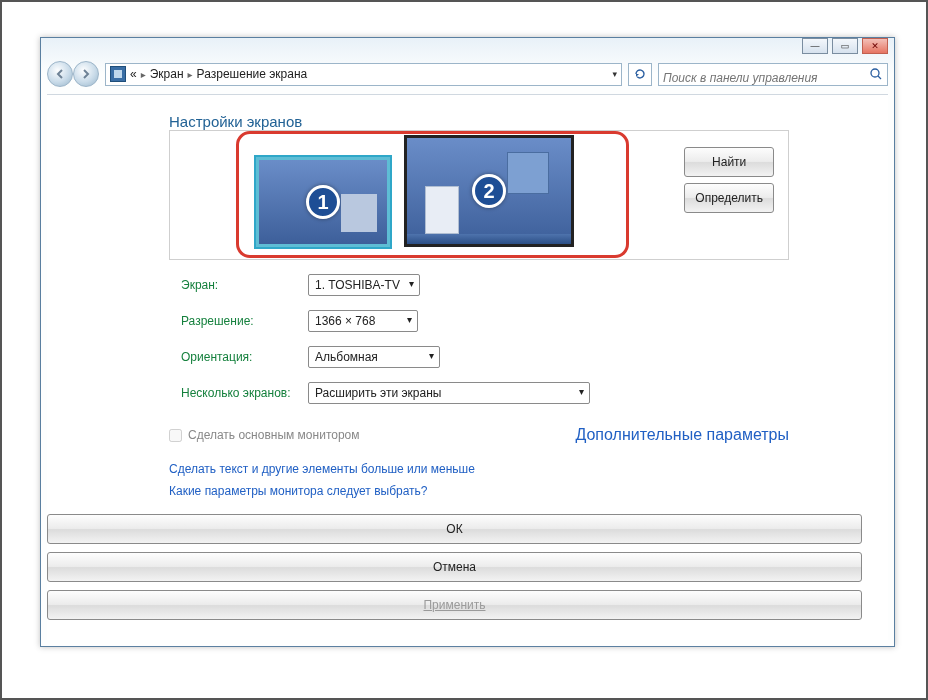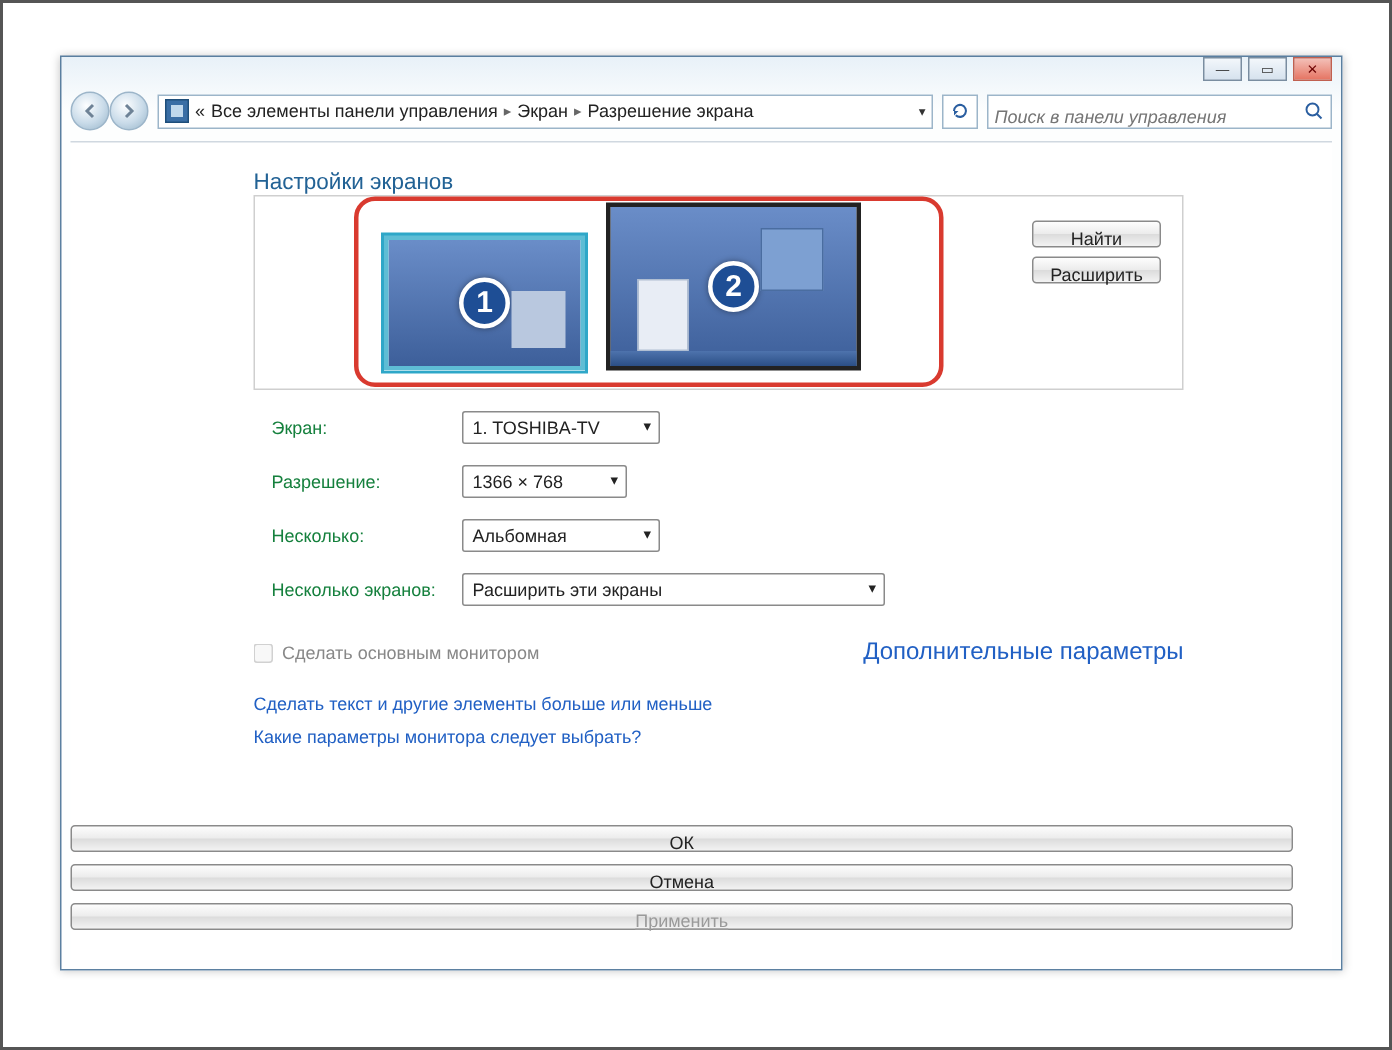--- a/index.html
+++ b/index.html
@@ -82,35 +82,35 @@
     box-shadow: 0 0 4px rgba(0,0,0,0.4);
   }
   .monitor .deco { position:absolute; background:#b9c8df; }
   .m1 .deco.a { right:10px; bottom:12px; width:36px; height:38px; }
   .m2 .deco.a { right:22px; top:14px; width:42px; height:42px; background:#7da0d2; border:1px solid #4a6da0; }
   .m2 .deco.b { left:18px; bottom:10px; width:34px; height:48px; background:#e8edf5; border:1px solid #b0bed2; }
   .m2 .deco.c { left:0; bottom:0; width:100%; height:10px; background:linear-gradient(to top,#2b4f86,#4e73ad); }
 
   .side-btns { position:absolute; right:14px; top:16px; display:flex; flex-direction:column; gap:6px; }
   .win7-btn {
-    min-width:86px; height:18px; border:1px solid #8a8a8a; border-radius:3px;
+    min-width:86px; height:30px; border:1px solid #8a8a8a; border-radius:3px;
     background: linear-gradient(to bottom, #fdfdfd 0%, #ececec 48%, #dcdcdc 52%, #f3f3f3 100%);
     font-size:12px; color:#222; padding: 4px 10px; cursor:default;
   }
   .win7-btn.disabled { color:#9a9a9a;text-decoration:underline; }
 
   .form-row { display:flex; align-items:center; margin-top:14px; font-size:12px; }
   .form-row label { width:127px; color:#15803d;margin-left:12px; }
   .dropdown {
     height:22px; border:1px solid #8a8a8a; border-radius:2px; background:#fff;
     display:flex; align-items:center; padding:0 18px 0 6px; font-size:12px; color:#222;
     position:relative; min-width:110px;
   }
   .dropdown::after { content:"▾"; position:absolute; right:5px; top:3px; font-size:10px; color:#222; }
-  .dropdown.d1 { width:132px;text-align:right; }
+  .dropdown.d1 { width:112px;text-align:right; }
   .dropdown.d2 { width:108px; }
   .dropdown.d3 { width:132px; }
   .dropdown.d4 { width:282px; }
 
   .check-row { display:flex; align-items:center; margin-top:22px; font-size:12px; color:#888; width:620px; }
   .check-row input { margin-right:6px; }
   .adv-link { margin-left:auto; color:#2160c4; font-size:16px; cursor:pointer; }
 
   .links { margin-top:18px; font-size:12px; }
   .links a { color:#2160c4; text-decoration:none; display:block; margin-bottom:8px; cursor:pointer; }
@@ -140,21 +140,20 @@
         <div class="nav-round">
           <svg viewBox="0 0 12 12">
               <path d="M4 2 L8 6 L4 10" stroke="#6e8296" stroke-width="2" fill="none"></path>
             </svg>
         </div>
       </div>
 
       <div class="breadcrumb">
         <span class="bc-icon"></span>
         <span>«</span>
-        <span style="margin-left:4px">Все элементы панели управления</span>
         <span class="bc-sep">▸</span>
         <span>Экран</span>
         <span class="bc-sep">▸</span>
         <span>Разрешение экрана</span>
         <span class="bc-drop">▾</span>
       </div>
 
       <div class="refresh">
         <svg width="14" height="14" viewBox="0 0 14 14">
           <path d="M3 7a4 4 0 1 1 1.2 2.8" stroke="#2a5ea0" stroke-width="1.4" fill="none"></path>
@@ -183,38 +182,38 @@
         </div>
         <div class="monitor m2">
           <div class="deco a"></div>
           <div class="deco b"></div>
           <div class="deco c"></div>
           <div class="num">2</div>
         </div>
 
         <div class="side-btns">
           <button class="win7-btn">Найти</button>
-          <button class="win7-btn">Расширить</button>
+          <button class="win7-btn">Определить</button>
         </div>
 
         <div class="highlight-box"></div>
       </div>
 
       <div class="form-row">
         <label>Экран:</label>
         <div class="dropdown d1">1. TOSHIBA-TV</div>
       </div>
 
       <div class="form-row">
         <label>Разрешение:</label>
         <div class="dropdown d2">1366 × 768</div>
       </div>
 
       <div class="form-row">
-        <label>Несколько:</label>
+        <label>Ориентация:</label>
         <div class="dropdown d3">Альбомная</div>
       </div>
 
       <div class="form-row">
         <label>Несколько экранов:</label>
         <div class="dropdown d4">Расширить эти экраны</div>
       </div>
 
       <div class="check-row">
         <input type="checkbox" disabled="" style="">

